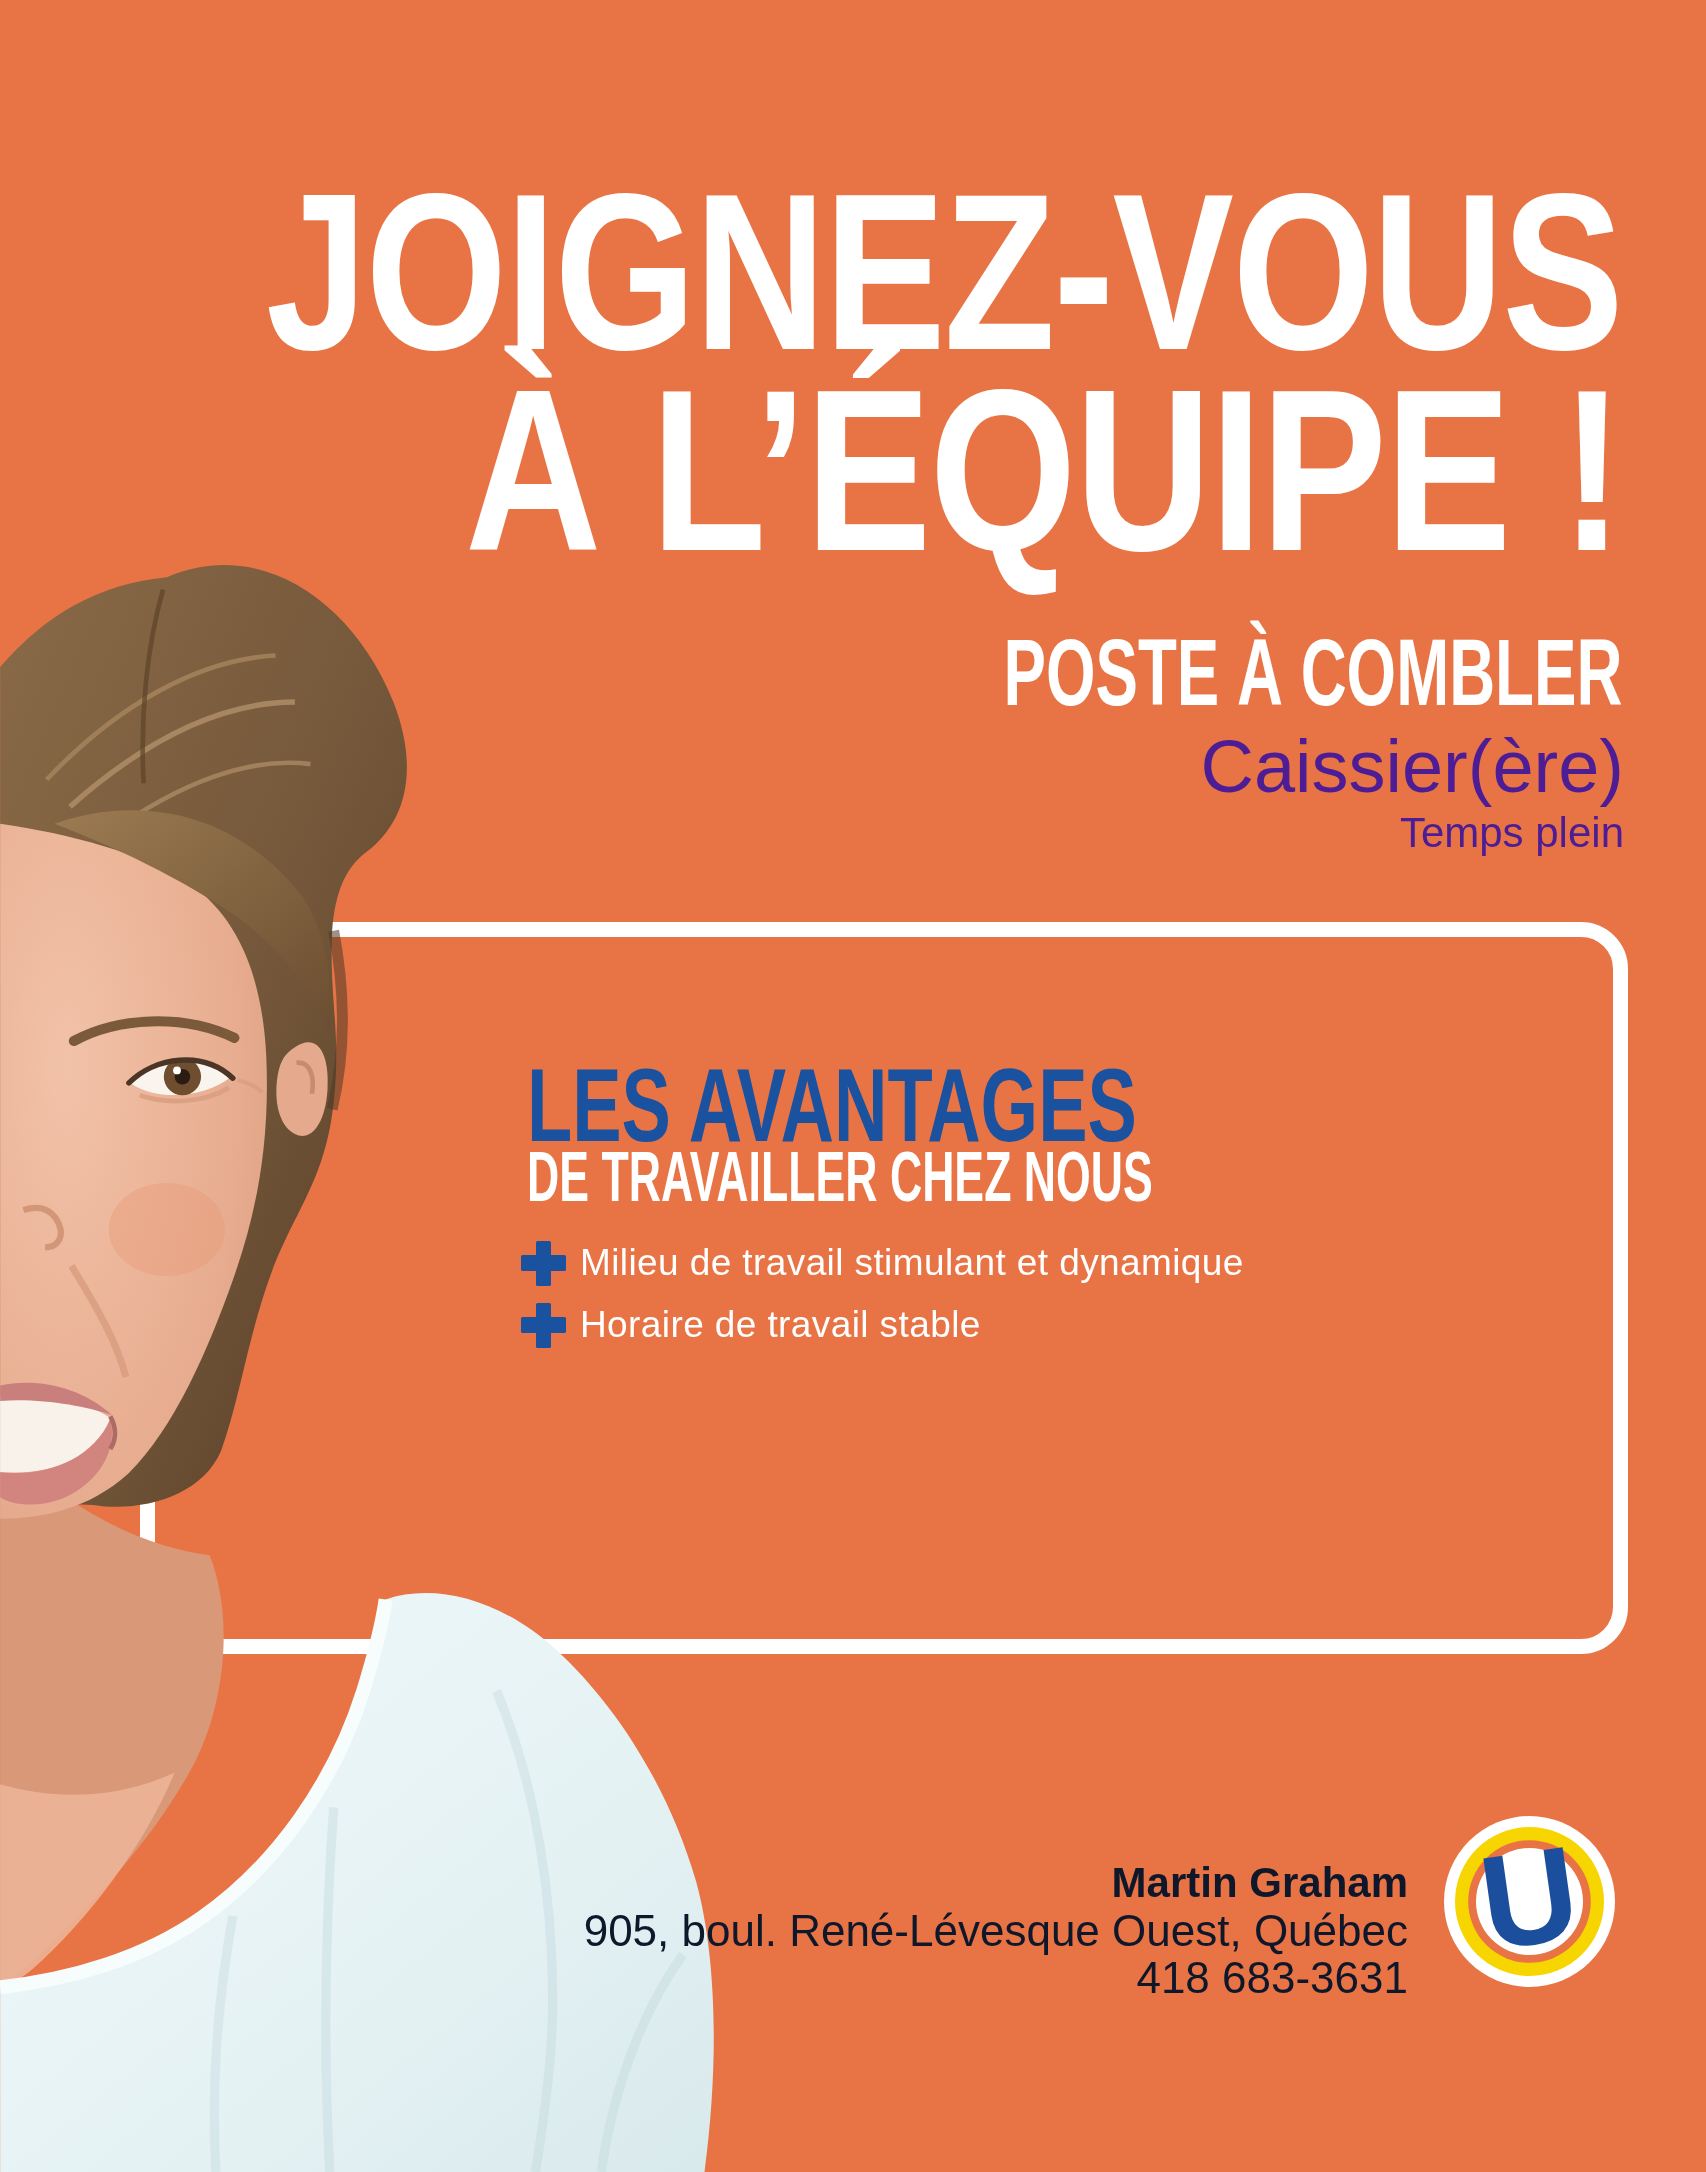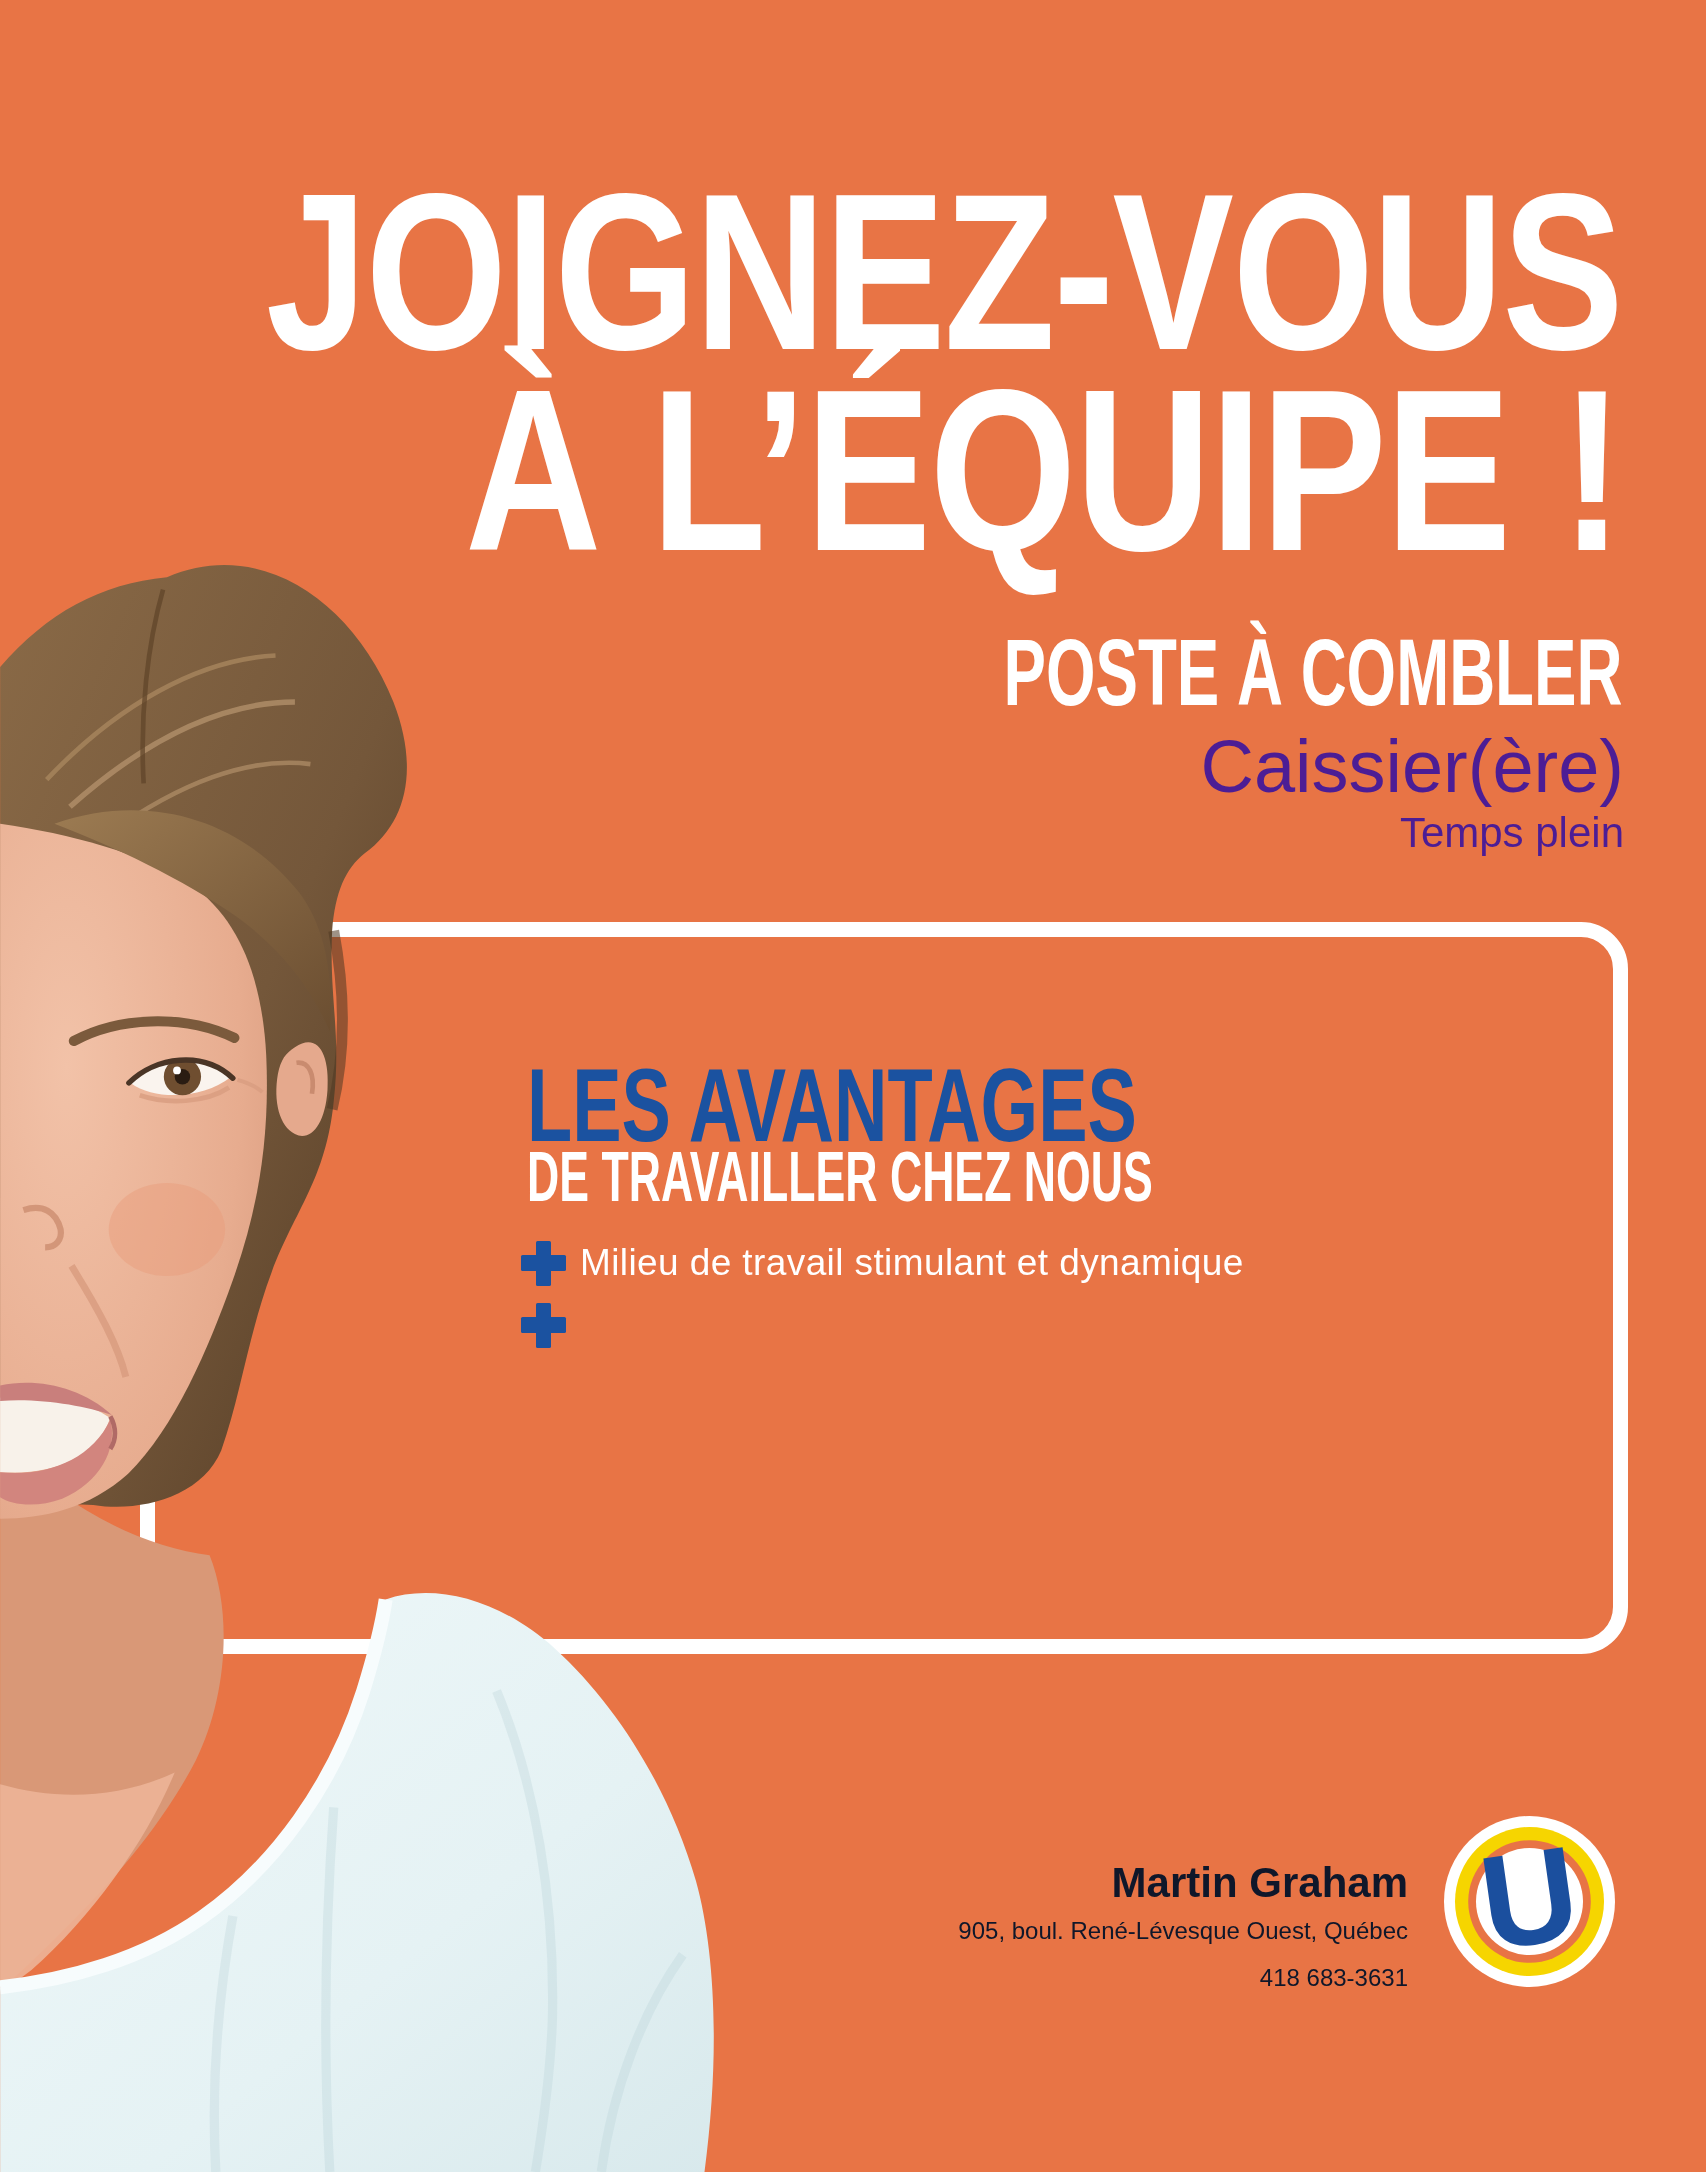--- a/index.html
+++ b/index.html
@@ -33,21 +33,21 @@
   #bullets{left:521px;top:1232px;}
   .bullet-row{display:flex;align-items:center;height:62px;}
   .plus{width:45px;height:45px;position:relative;flex:0 0 45px;margin-right:14px;}
   .plus .vb{position:absolute;left:14.7px;top:0;width:15.5px;height:45px;background:#1B52A0;border-radius:1.6px;}
   .plus .hb{position:absolute;top:14.7px;left:0;height:15.5px;width:45px;background:#1B52A0;border-radius:1.6px;}
   .bullet-text{color:#fff;font-size:37px;white-space:nowrap;letter-spacing:0.4px;}
 
   
   #contact{right:299px;top:1859px;text-align:right;color:#0f172a;}
   #contact-name{font-size:42px;font-weight:700;line-height:48px;}
-  #contact-address,#contact-phone{font-size:24px;line-height:47px;}
+  #contact-address,#contact-phone{font-size:44px;line-height:47px;}
 
   
   #logo{left:1444px;top:1816px;width:171px;height:171px;z-index:3;}
   #logo-disc{position:absolute;left:32px;top:32px;width:107px;height:107px;border-radius:50%;
              background:#fff;
              box-shadow:0 0 0 7.8px #E87445,0 0 0 21px #F6D500,0 0 0 32px #ffffff;}
   #logo-u{position:absolute;width:107px;height:107px;left:0;top:-3.1px;text-align:center;
           line-height:107px;font-size:133px;font-weight:700;color:#1B4F9E;
           transform:rotate(-8deg);}
 </style>
@@ -141,20 +141,21 @@
         <span class="vb"></span>
         <span class="hb"></span>
       </span>
     <span class="bullet-text">Milieu de travail stimulant et dynamique</span>
   </div>
   <div class="bullet-row">
     <span class="plus">
         <span class="vb"></span>
         <span class="hb"></span>
       </span>
+    <span class="bullet-text">Horaire de travail stable</span>
   </div>
 </div>
 
 <div class="abs content" id="contact">
   <div id="contact-name">Martin Graham</div>
   <div id="contact-address">905, boul. René-Lévesque Ouest, Québec</div>
   <div id="contact-phone">418 683-3631</div>
 </div>
 
 <div class="abs" id="logo">

